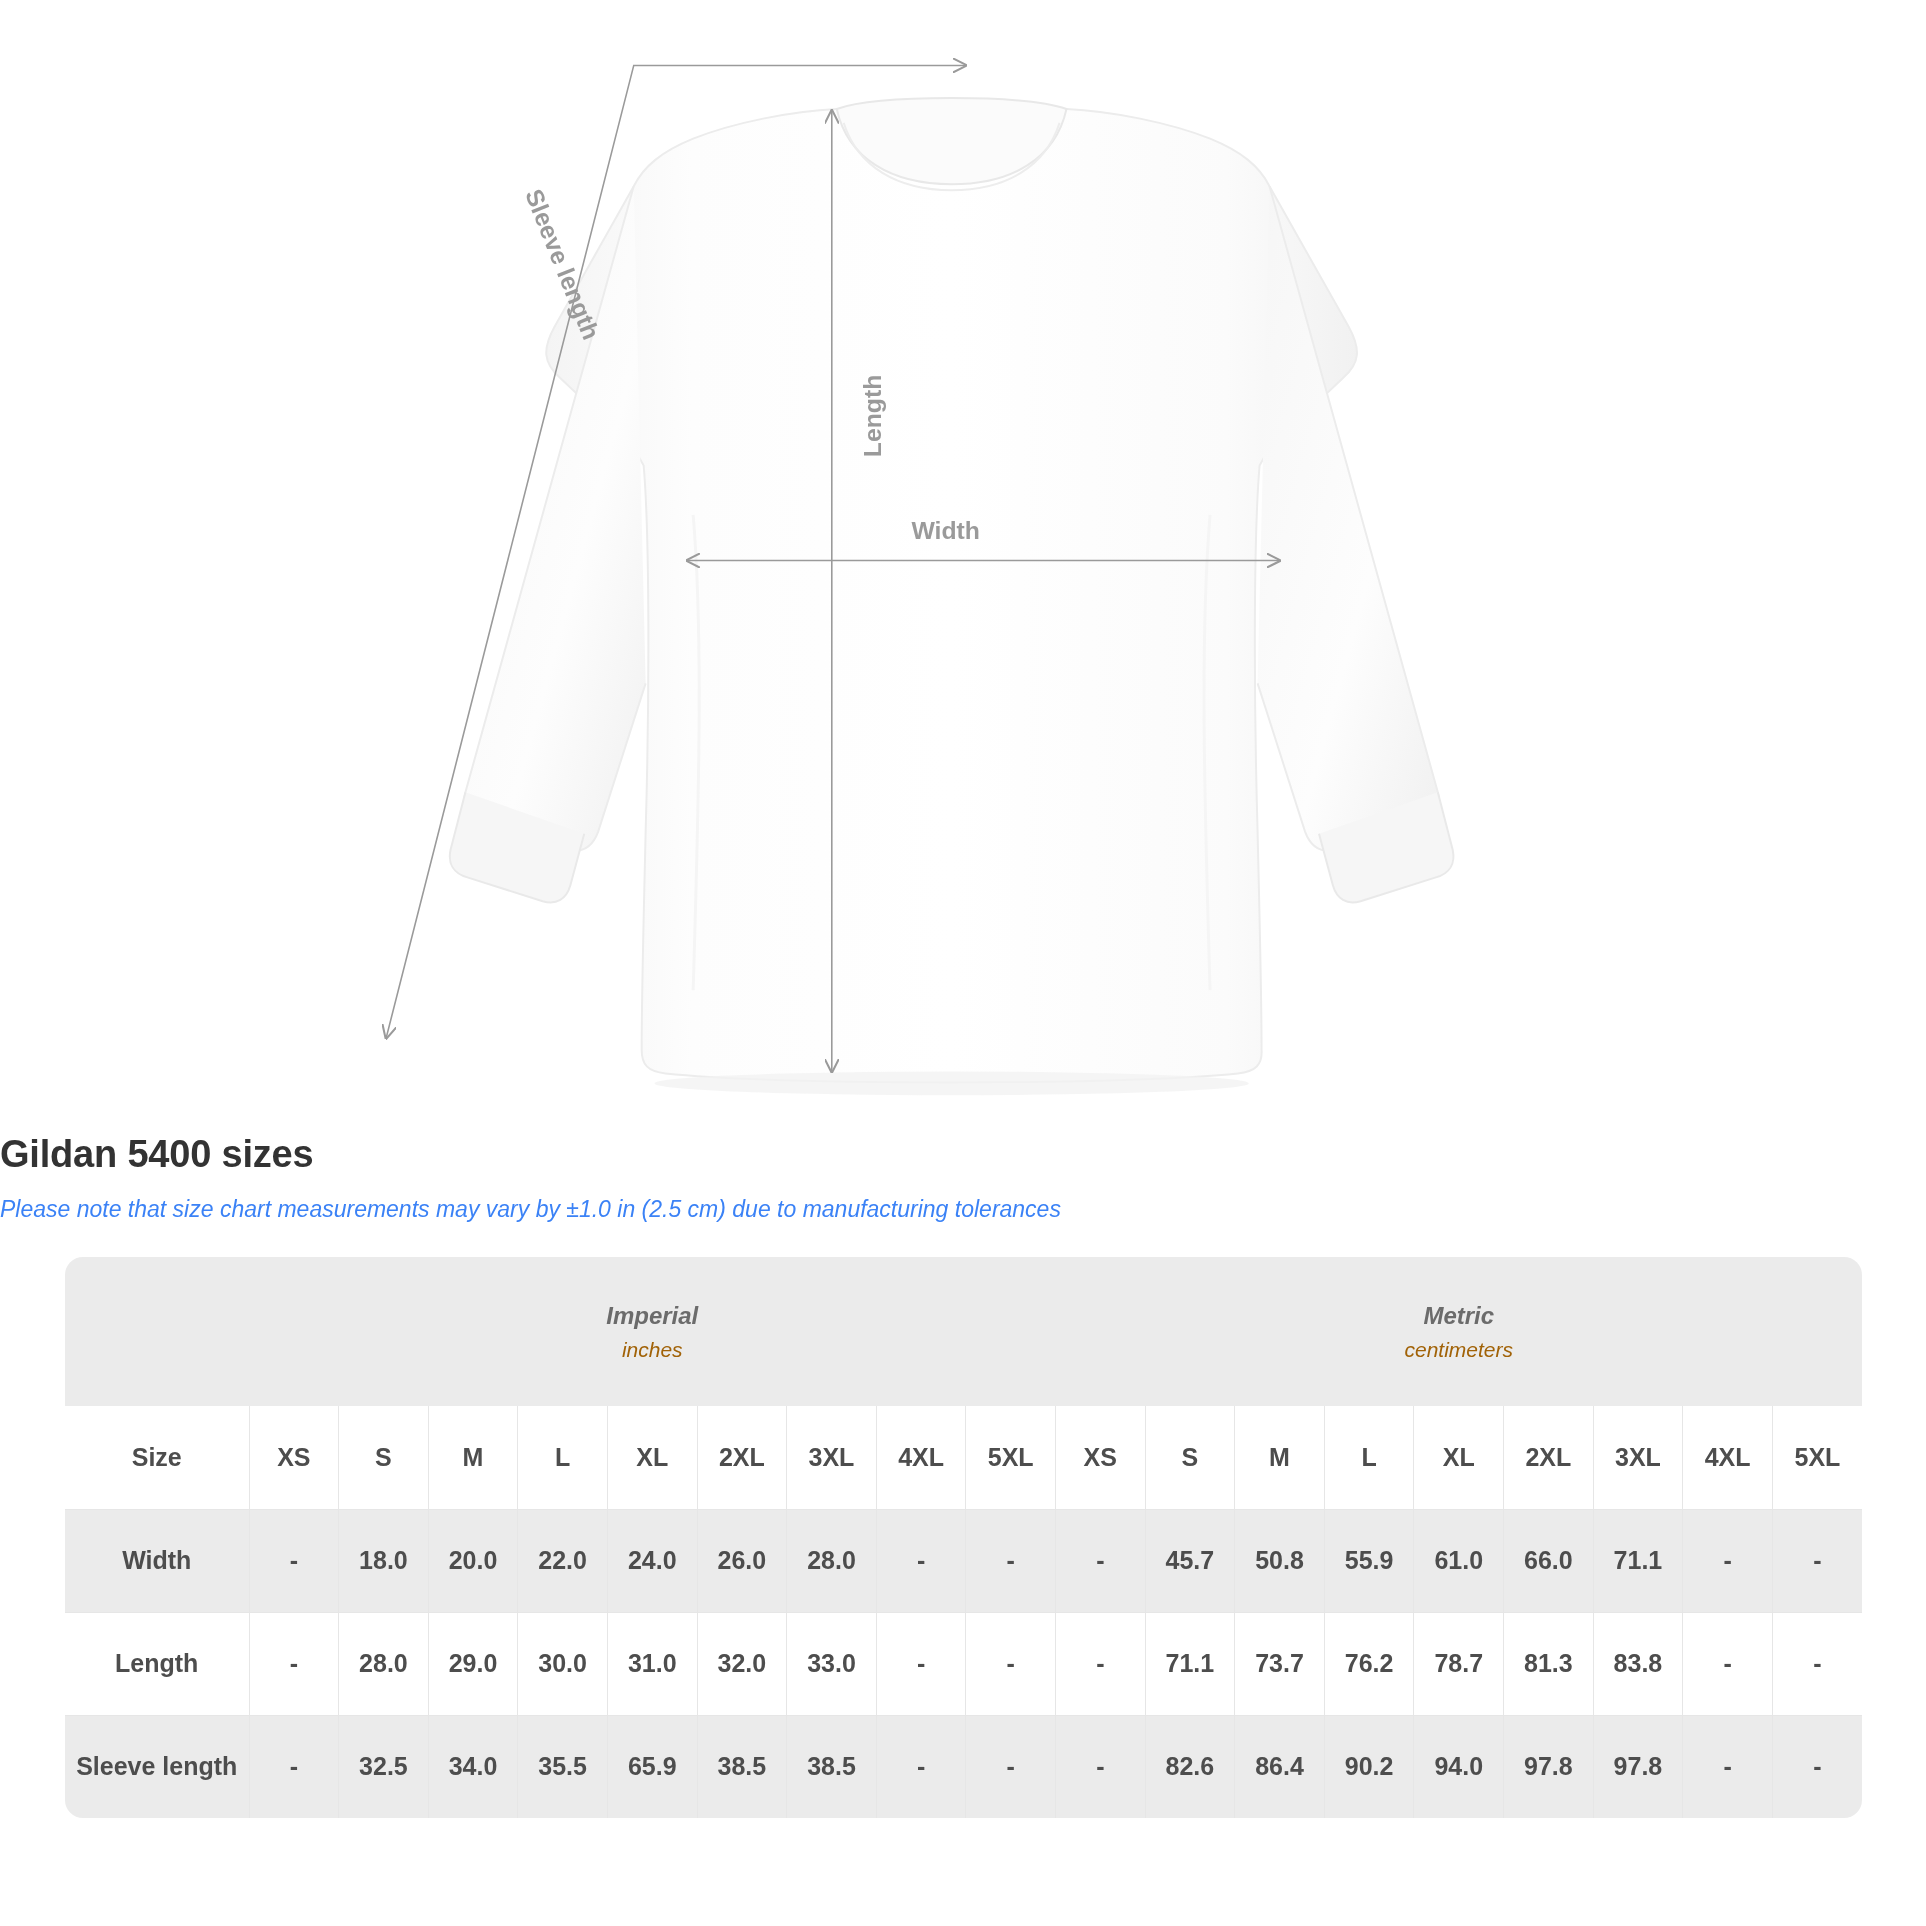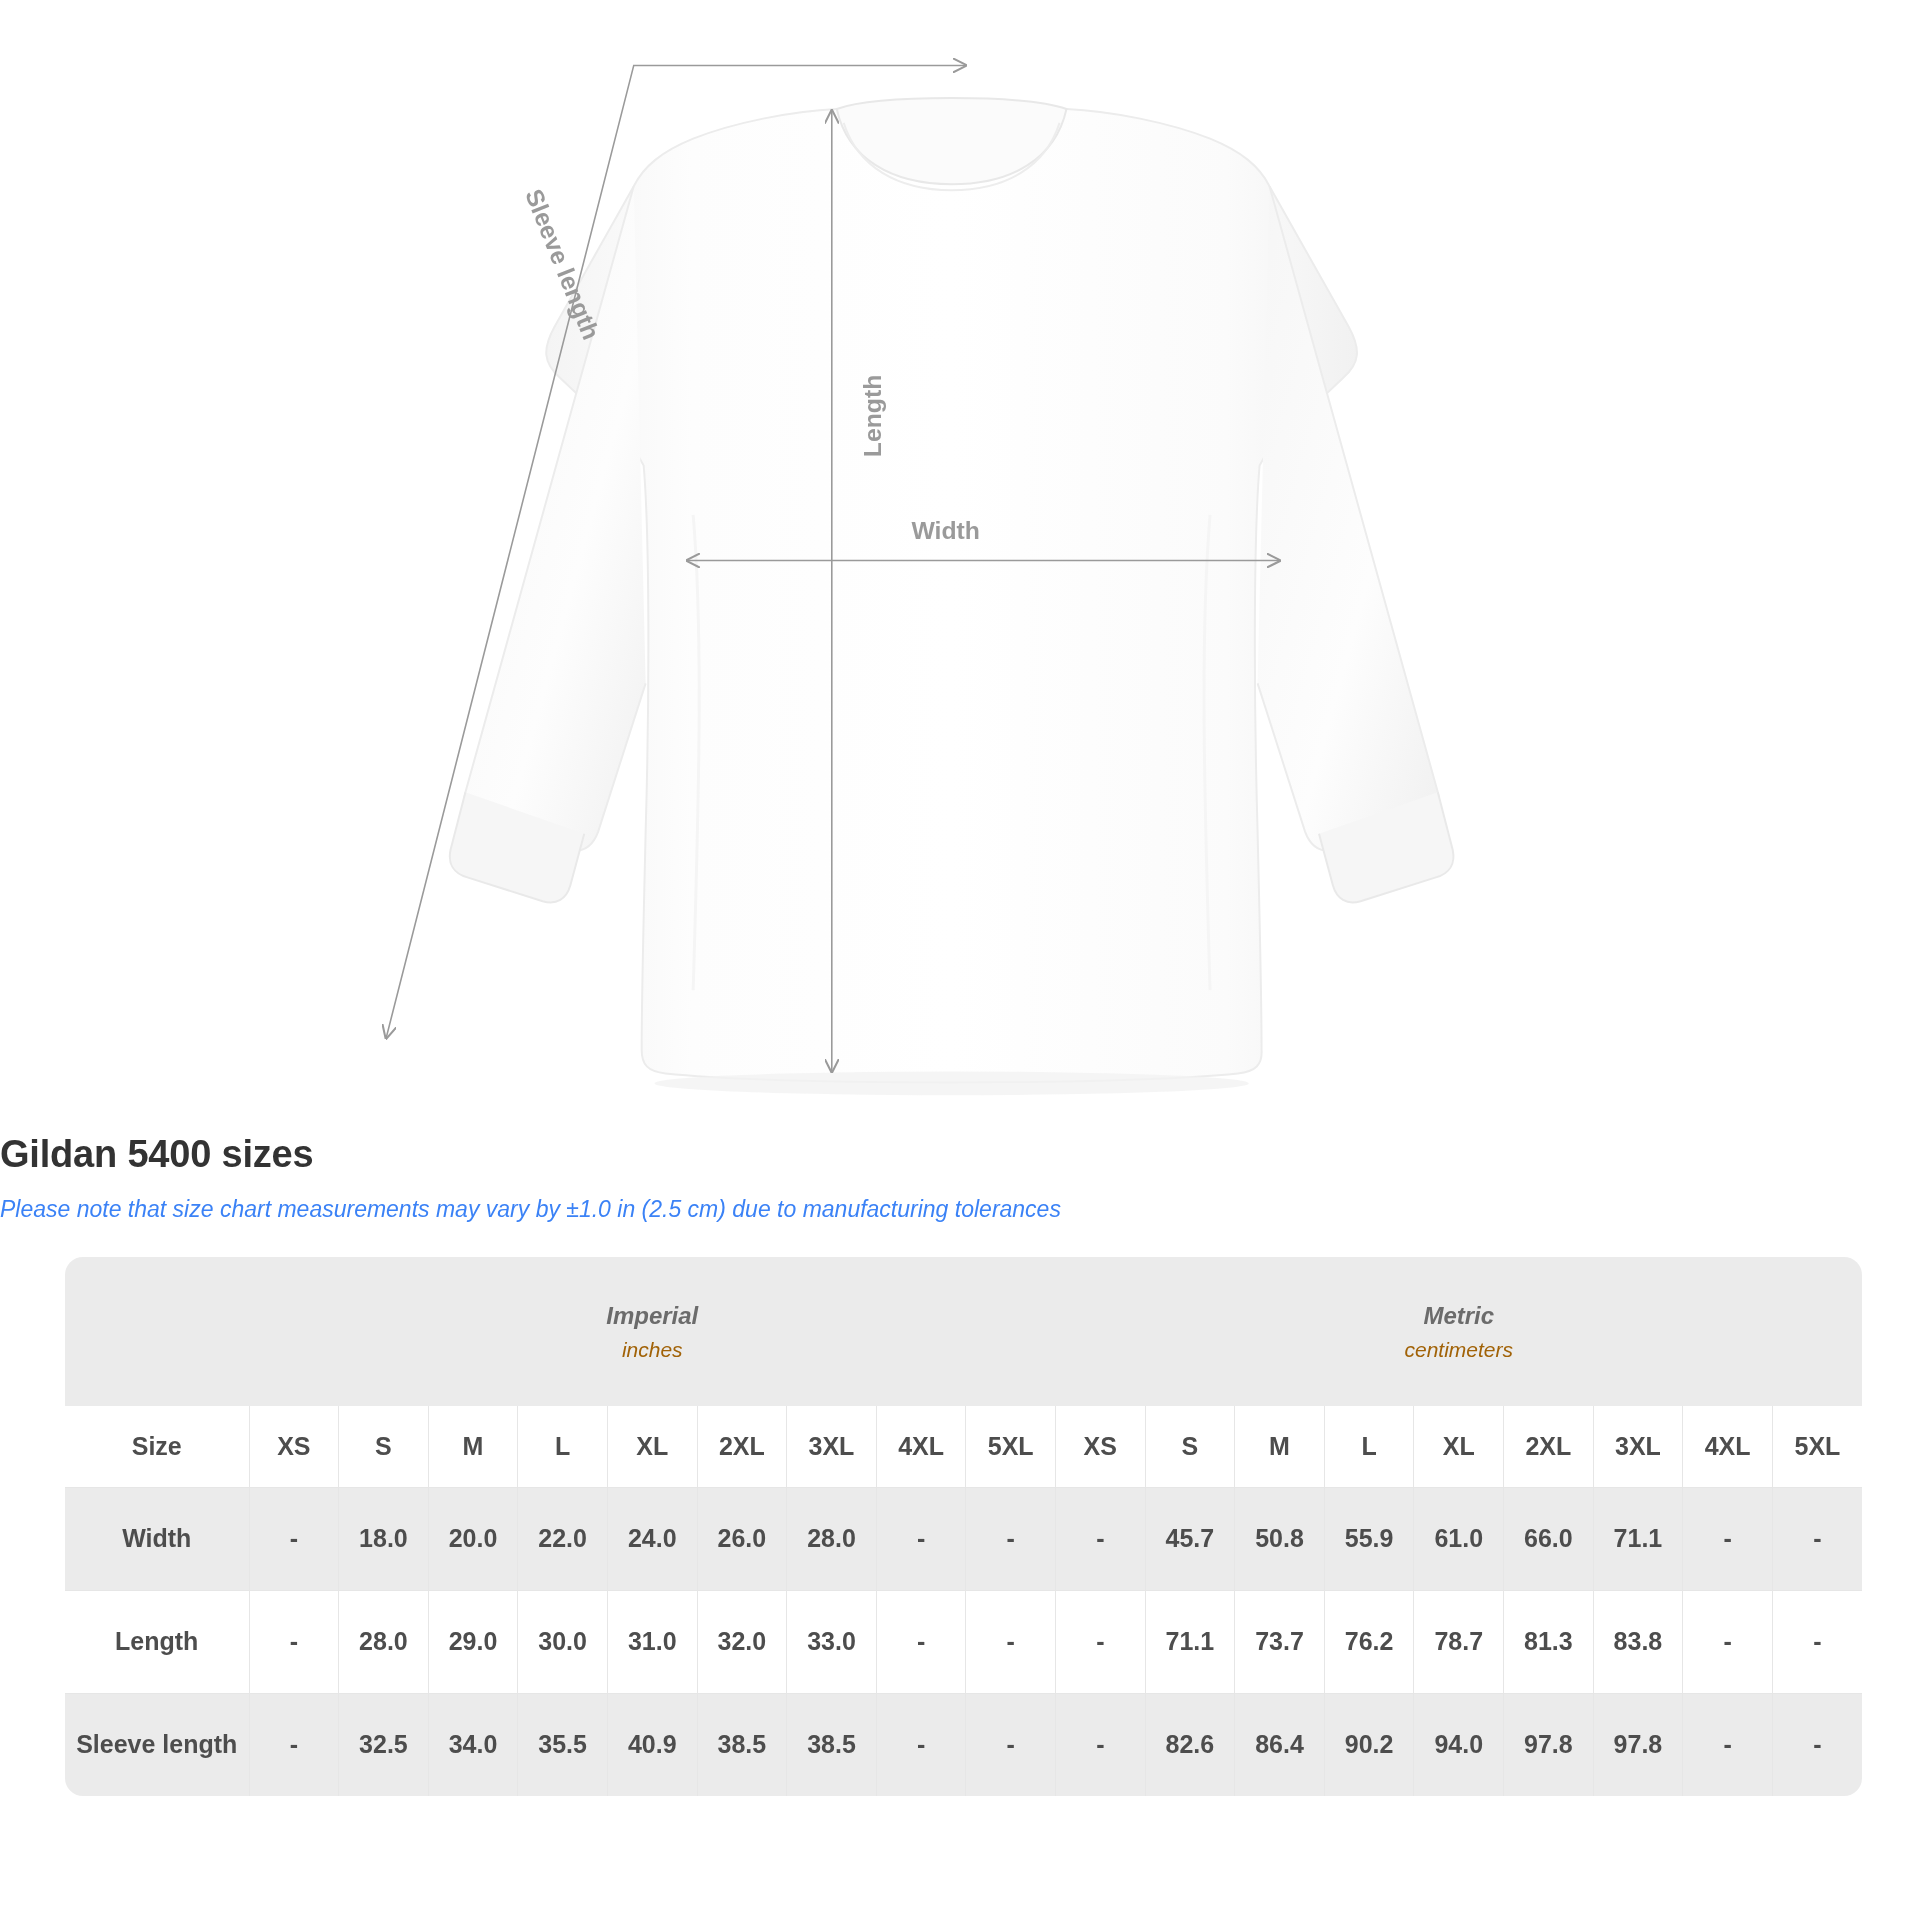--- a/index.html
+++ b/index.html
@@ -86,21 +86,21 @@
   .system-unit {
     font-size: 21px;
     font-style: italic;
     font-weight: normal;
     color: #a16207;
     margin-top: 8px;
   }
   
   .size-row td {
     background: #ffffff;
-    height: 81px;
+    height: 103px;
     font-size: 25px;
     color: #4d4d4d;
     border-right: 1px solid #e6e6e6;
   }
   .size-row td:last-child { border-right: none; }
 
   .data-row td {
     height: 103px;
     font-size: 25px;
     border-right: 1px solid #e6e6e6;
@@ -331,21 +331,21 @@
             <td>83.8</td>
             <td>-</td>
             <td>-</td>
           </tr>
           <tr class="data-row shaded">
             <td class="rowlabel">Sleeve length</td>
             <td>-</td>
             <td>32.5</td>
             <td>34.0</td>
             <td>35.5</td>
-            <td>40.9</td>
+            <td>65.9</td>
             <td>38.5</td>
             <td>38.5</td>
             <td>-</td>
             <td>-</td>
             <td>-</td>
             <td>82.6</td>
             <td>86.4</td>
             <td>90.2</td>
             <td>94.0</td>
             <td>97.8</td>

